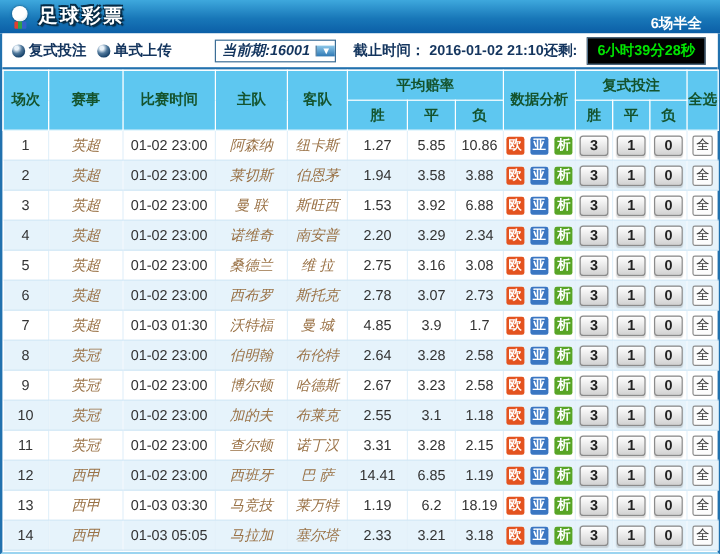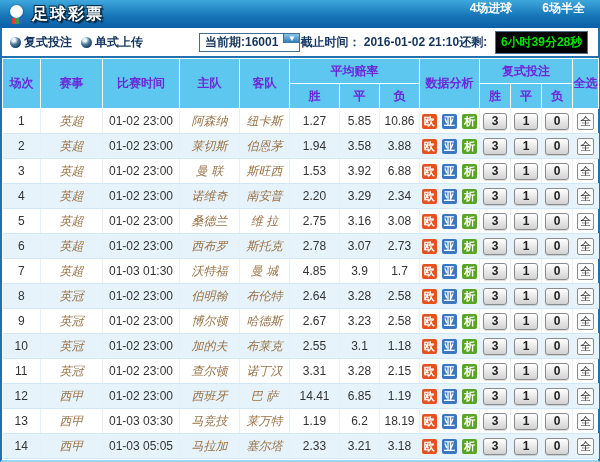--- a/index.html
+++ b/index.html
@@ -1,20 +1,20 @@
 <!DOCTYPE html>
 <html style="--header-top: #3ea8dd; --header-bottom: #0b5ea6; --active-tab: #064676; --frame: #2171ae; --thead: #5ec7f0; --row-alt: #e6f3fb; --team: #9a7246; --countdown: #00e400; --icon-europe: #e4531f; --icon-asia: #3a76c2; --icon-analysis: #58a526;"><head>
 <meta charset="utf-8">
 <style>
   * { box-sizing: border-box; }
   html,body { margin:0; padding:0; }
   .app { width:600px; height:462px; font-family:"Liberation Sans","DejaVu Sans",sans-serif; background:#fff; overflow:hidden; position:relative; }
 
   
-  .topbar { height:28px; display:flex; align-items:flex-start;
+  .topbar { height:28px; display:flex; align-items:flex-end;
     background:linear-gradient(to bottom, var(--header-top,#3ea8dd) 0%, #1877b8 55%, var(--header-bottom,#0b5ea6) 100%); }
   .brand { display:flex; align-items:center; padding-left:8px; }
   .mascot { width:18px; height:21px; position:relative; display:inline-block; }
   .mascot::before { content:''; position:absolute; top:1px; left:2px; width:13px; height:13px; border-radius:50%;
     background:radial-gradient(circle at 35% 30%, #ffffff 55%, #c4d2dc); box-shadow:0 0 2px rgba(0,0,0,.55); }
   .mascot::after { content:''; position:absolute; bottom:1px; left:4px; width:10px; height:6px; border-radius:1px;
     background:linear-gradient(90deg,#e04030 0 33%, #2fa14a 33% 66%, #3361c8 66% 100%); }
   .app-title { color:#fff; font-size:16px; font-weight:bold; letter-spacing:2px; margin-left:6px; line-height:28px;
     text-shadow:-1px -1px 0 #062a44, 1px -1px 0 #062a44, -1px 1px 0 #062a44, 1px 1px 0 #062a44, 2px 2px 1px #062a44; }
   .tabs { margin-left:auto; display:flex; }
@@ -28,33 +28,33 @@
   
   .toolbar { height:30px; display:flex; align-items:center; padding:0 8px; font-size:12px; color:#14355e;
     border-bottom:2px solid var(--frame,#2171ae); background:#fff; }
   .radio-opt { display:flex; align-items:center; gap:3px; font-weight:bold; cursor:pointer; white-space:nowrap; }
   .radio-opt + .radio-opt { margin-left:9px; }
   .radio { width:11px; height:11px; border-radius:50%; flex:0 0 auto;
     background:radial-gradient(circle at 35% 28%, #eaf3fa 15%, #51799c 42%, #0f3a63 78%); }
   .join-btn { margin-left:12px; font-size:12px; font-weight:bold; color:#0c4a7c; cursor:pointer; font-family:inherit;
     background:linear-gradient(#ecf8fe,#abddf5); border:1px solid #4e9dc8; border-radius:2px; padding:3px 10px;
     box-shadow:inset 0 0 0 1px #d8effb; white-space:nowrap; }
-  .period { margin-left:56px; display:flex; align-items:flex-start; border:1px solid #3c6e96; height:19px; background:#fff; cursor:pointer; }
+  .period { margin-left:36px; display:flex; align-items:center; border:1px solid #3c6e96; height:19px; background:#fff; cursor:pointer;font-style:italic; }
   .period-text { padding:0 5px; font-weight:bold; display:flex; align-items:center; white-space:nowrap; }
   .dd-btn { width:16px; background:linear-gradient(#8cc7e8,#2e78b4); color:#fff; font-size:8px;
     display:flex; align-items:center; justify-content:center; border-left:1px solid #3c6e96; }
-  .deadline { font-weight:bold; white-space:nowrap; }
+  .deadline { margin-left:14px; font-weight:bold; white-space:nowrap; }
   .remain-label { margin-left:auto; font-weight:bold; white-space:nowrap; }
   .countdown { margin-left:8px; margin-right:2px; background:#000; color:var(--countdown,#00e400);
     font-weight:bold; font-size:12px; padding:2px 0; width:108px; text-align:center; border:1px solid #51708a; white-space:nowrap; }
 
   
   table { width:100%; border-collapse:collapse; table-layout:fixed; }
   thead th { background:var(--thead,#5ec7f0); border:1px solid #fff; height:25px; padding:0;
-    font-size:12px; font-weight:bold; color:#6d28d9; }
+    font-size:12px; font-weight:bold; color:#14532d; }
   tbody td { height:25px; padding:0; text-align:center; font-size:12px; color:#333;
     border-bottom:1px solid #cfe7f6; border-right:1px solid #e3f1fa; overflow:hidden; white-space:nowrap; }
   tbody td:last-child { border-right:none; }
   tbody tr.alt td { background:var(--row-alt,#e6f3fb); }
   td.c-league, td.c-home, td.c-away { color:var(--team,#9a7246);font-style:italic; }
   .ico { display:inline-block; width:15px; height:15px; line-height:15px; border-radius:2px; color:#fff;
     font-size:11px; font-weight:bold; margin:0 1px; cursor:pointer; vertical-align:middle; text-align:center; }
   .bet-btn { width:24px; height:17px; border:1px solid #8b8b8b; border-radius:3px; padding:0; cursor:pointer;
     background:linear-gradient(#ffffff,#d2d2d2); font-size:12px; font-weight:bold; color:#222; line-height:14px;
     font-family:inherit; box-shadow:0 1px 1px rgba(0,0,0,.15); }
@@ -65,21 +65,20 @@
 <body>
 
 <div class="app">
 
   <div class="topbar">
     <div class="brand">
       <span class="mascot"></span>
       <span class="app-title">足球彩票</span>
     </div>
     <div class="tabs">
-      <div class="tab">4场进球</div>
       <div class="tab">6场半全</div>
     </div>
   </div>
 
   <div class="frame">
 
     <div class="toolbar">
       <label class="radio-opt">
         <span class="radio"></span>
         <span>复式投注</span>

